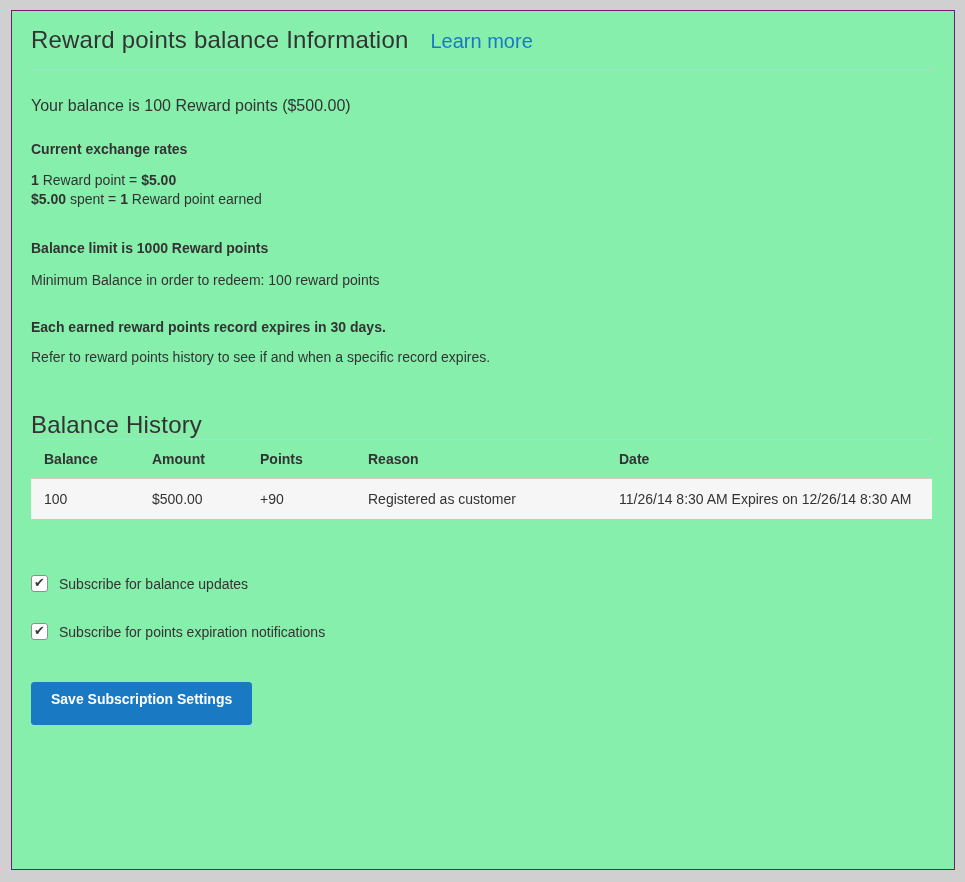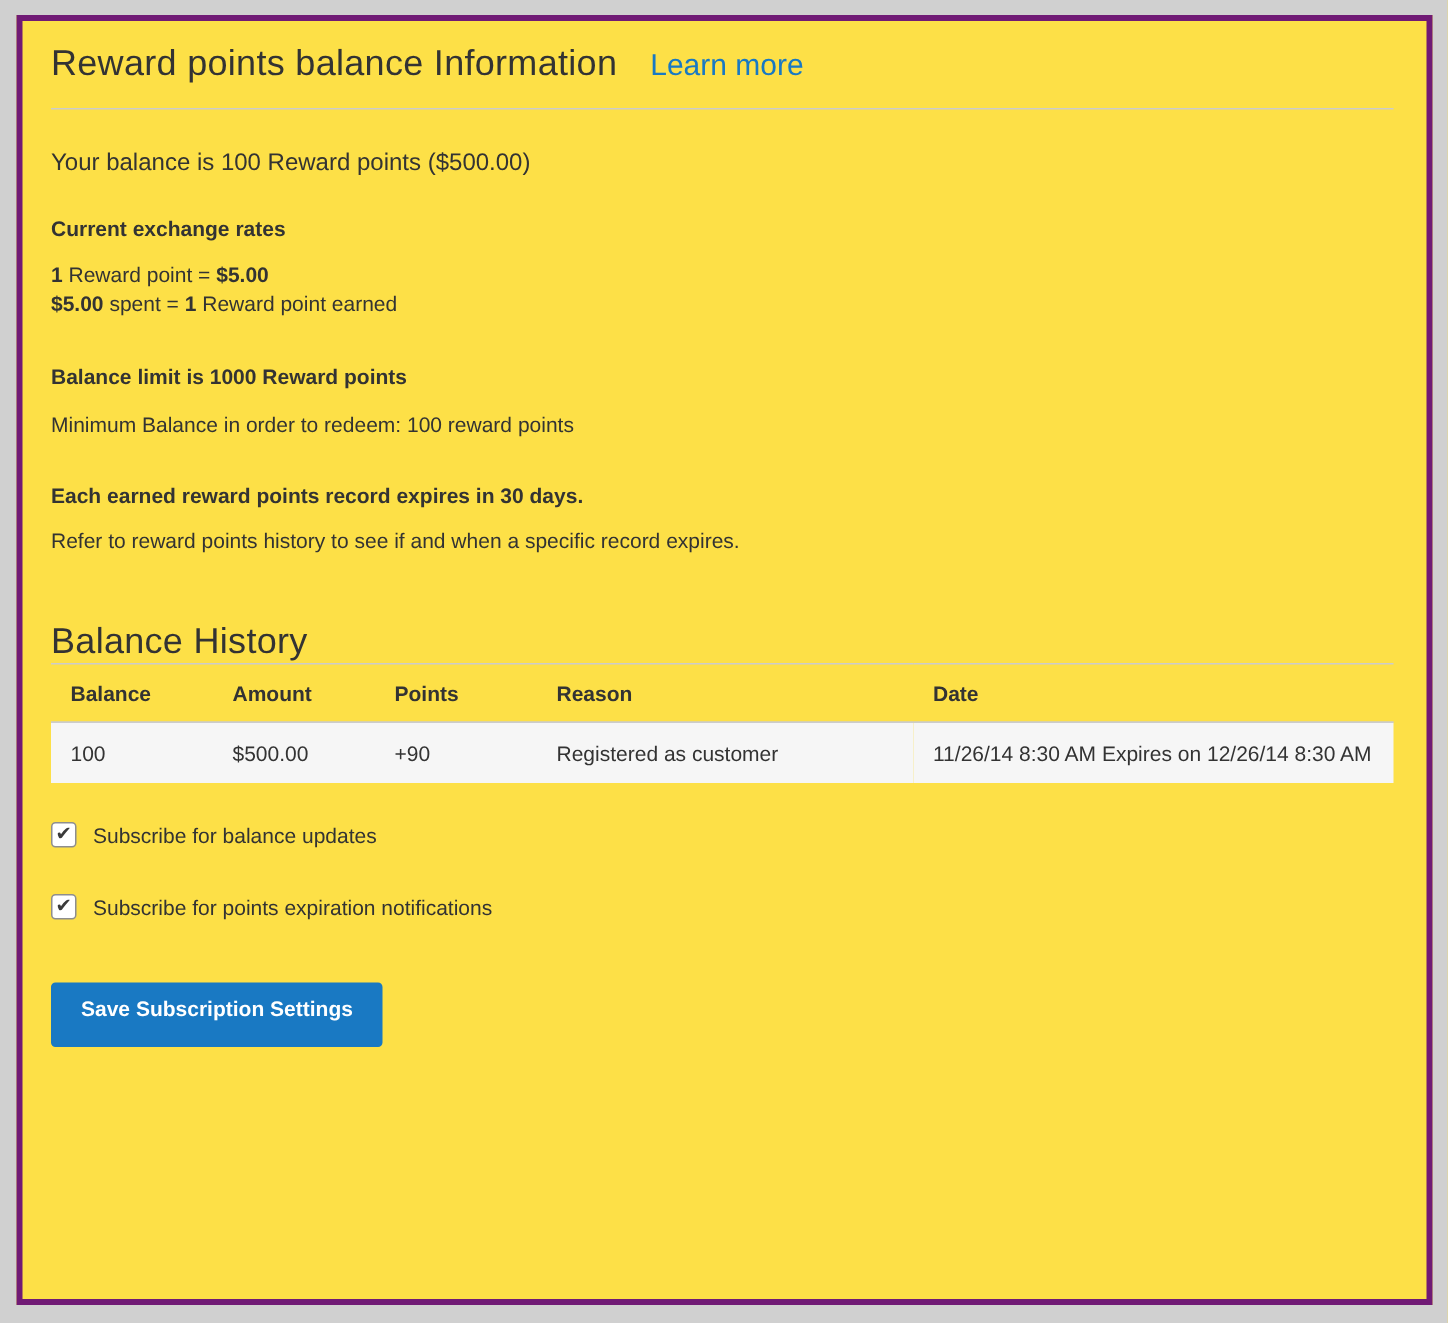--- a/index.html
+++ b/index.html
@@ -10,22 +10,22 @@
     font-family: "Liberation Sans", "DejaVu Sans", sans-serif;
     color: #333;
     font-size: 14px;
   }
   .page {
     width: 965px;
     height: 882px;
     padding: 10px 10px 12px 11px;
   }
   .card {
-    background: #fde047;
-    border: 4px solid #701a75;
+    background: #86efac;
+    border: 1px solid #701a75;
     width: 944px;
     height: 860px;
     padding: 15px 22px 22px 19px;
   }
   
   .page-header {
     display: flex;
     align-items: baseline;
     gap: 22px;
     padding-bottom: 15px;
@@ -98,21 +98,21 @@
   .email-header {
     margin-top: 62px;
     padding-bottom: 12px;
     border-bottom: 1px solid #ccc;
   }
   .checkbox-row {
     display: flex;
     align-items: center;
     gap: 11px;
   }
-  .checkbox-row.first  { margin-top: 26px; }
+  .checkbox-row.first  { margin-top: 56px; }
   .checkbox-row.second { margin-top: 31px; }
   input[type="checkbox"] {
     appearance: none;
     -webkit-appearance: none;
     width: 17px;
     height: 17px;
     margin: 0;
     border: 1px solid #8e8e8e;
     border-radius: 3px;
     background: #fff;

